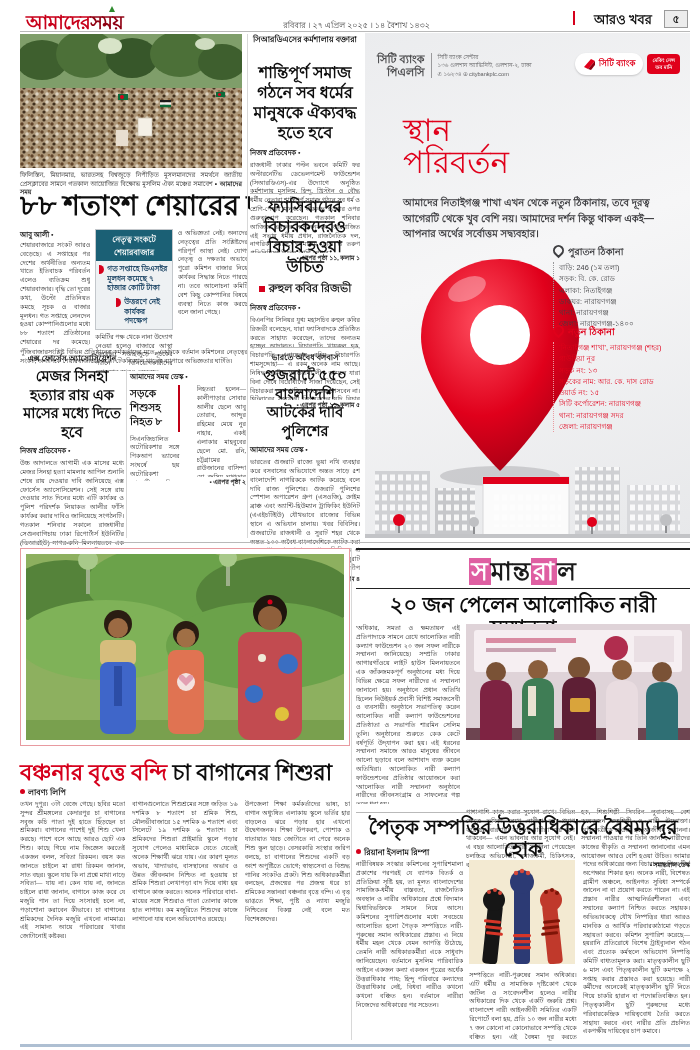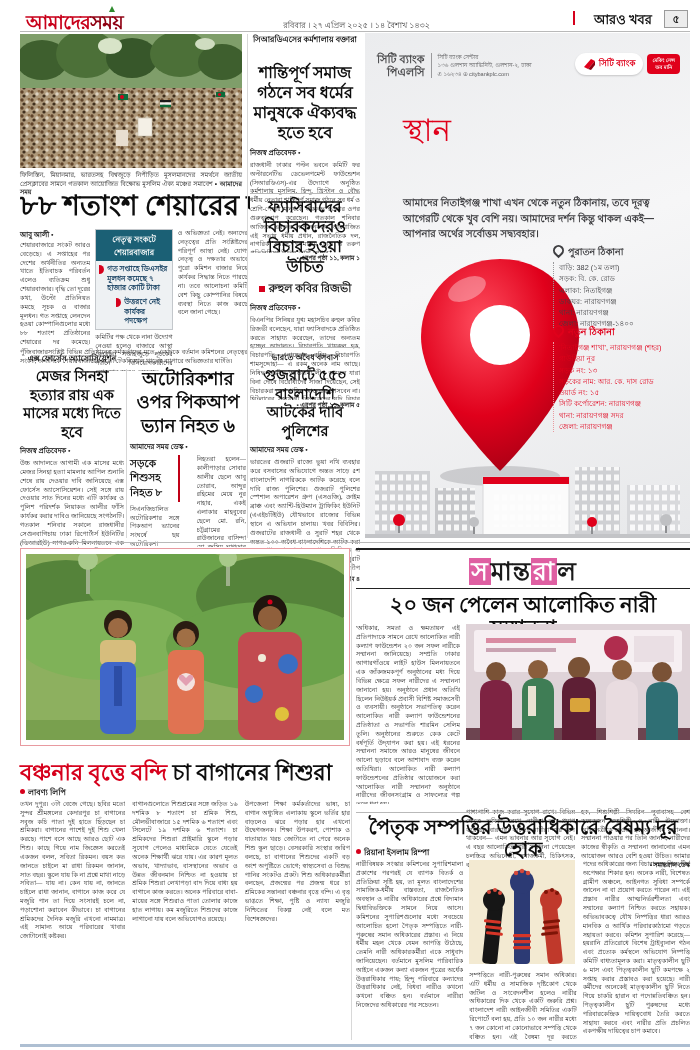--- a/index.html
+++ b/index.html
@@ -184,21 +184,20 @@
   <div class="abs" style="left:20px;top:352px;width:104px;">
     <div class="kicker">এক্স ফোর্সেস অ্যাসোসিয়েশন</div>
     <div class="hl h-md" style="margin-top:2px;">মেজর সিনহা হত্যার রায় এক মাসের মধ্যে দিতে হবে</div>
     <div class="byline" style="margin-top:4px;">নিজস্ব প্রতিবেদক •</div>
     <div class="body-t" style="height:94px;margin-top:2px;">উচ্চ আদালতে আগামী এক মাসের মধ্যে মেজর সিনহা হত্যা মামলার আপিল শুনানি শেষে রায় দেওয়ার দাবি জানিয়েছে এক্স ফোর্সেস অ্যাসোসিয়েশন। সেই সঙ্গে রায় দেওয়ার সাত দিনের মধ্যে এটি কার্যকর ও পুলিশ পরিদর্শক লিয়াকত আলীর ফাঁসি কার্যকর করার দাবিও জানিয়েছে সংগঠনটি। গতকাল শনিবার সকালে রাজধানীর সেগুনবাগিচায় ঢাকা রিপোর্টার্স ইউনিটির (ডিআরইউ) সাগর-রুনি মিলনায়তনে এক সংবাদ সম্মেলনে এই দাবি জানান সংগঠনটির সদস্যরা। ২০২০ সালের ৩১ জুলাই রাতে কক্সবাজার-টেকনাফ মেরিন ড্রাইভের</div>
     <div class="jump">এরপর পৃষ্ঠা ১১, কলাম ২</div>
   </div>
   <div class="abs vrule" style="left:126px;top:370px;height:168px;"></div>
 
   <div class="abs" style="left:130px;top:368px;width:116px;">
-    <div class="hl h-pickup">অটোরিকশার ওপর পিকআপ ভ্যান নিহত ৬</div>
     <div class="byline" style="margin-top:3px;">আমাদের সময় ডেস্ক •</div>
     <div style="display:flex;gap:17px;margin-top:2px;">
       <div style="flex:1;">
         <div class="inset">সড়কে শিশুসহ নিহত ৮</div>
         <div class="body-t" style="height:46px;">সিএনজিচালিত অটোরিকশার সঙ্গে পিকআপ ভ্যানের সংঘর্ষে ছয় অটোরিকশা আরোহী নিহত হয়েছেন। গতকাল শনিবার সকাল ১০টার দিকে রাঙামাটি-চট্টগ্রাম সড়কের কাউখালী উপজেলার বেতবুনিয়া ইউনিয়নের বেতার বাগান এলাকায় এ দুর্ঘটনা ঘটে।</div>
       </div>
       <div style="flex:1;">
         <div class="body-t" style="height:92px;">নিহতরা হলেন— কালীপাড়ার সোবার আলীর ছেলে আবু তোরাব, আব্দুর রহিমের মেয়ে নুর নাহার, একই এলাকার মাহবুবের ছেলে মো. রনি, চট্টগ্রামের রাউজানের বাসিন্দা মো. জসিম, ঘাগড়ার আজিমের স্ত্রী ও ঝলমলের মো. ইসলাম। এ ছাড়া গত শুক্রবার রাত ও এ সপ্তাহে পরিস্থিতিতে আরও ৮ জনের প্রাণহানির খবর পাওয়া গেছে। নিজস্ব প্রতিবেদক ও প্রতিনিধিদের</div>
         <div class="jump">এরপর পৃষ্ঠা ২</div>
       </div>
@@ -229,20 +228,21 @@
         <span class="bn">সিটি ব্যাংক</span>
       </div>
       <div class="cityslogan">
         <div>মেকিং সেন্স</div>
         <div>অব মানি</div>
       </div>
     </div>
 
     <div class="bigttl abs" style="left:38px;top:82px;">
       <div>স্থান</div>
+      <div>পরিবর্তন</div>
     </div>
 
     <div class="copy abs" style="left:38px;top:162px;width:262px;">আমাদের নিতাইগঞ্জ শাখা এখন থেকে নতুন ঠিকানায়, তবে দূরত্ব আগেরটি থেকে খুব বেশি নয়। আমাদের দর্শন কিন্তু থাকল একই— আপনার অর্থের সর্বোত্তম সদ্ব্যবহার।</div>
 
     <svg class="abs" style="left:40px;top:218px;" width="190" height="240" viewBox="0 0 190 240">
       <defs>
         <radialGradient id="ping" cx="38%" cy="30%" r="80%">
           <stop offset="0%" stop-color="#ff4d5e"></stop>
             <stop offset="55%" stop-color="#e0001b"></stop>
             <stop offset="100%" stop-color="#9d0013"></stop>
@@ -250,21 +250,21 @@
       </defs>
       <ellipse cx="95" cy="225" rx="60" ry="10" fill="#a9aaad" opacity="0.5"></ellipse>
       <path d="M95 8 C50 8 16 42 16 86 c0 56 79 134 79 134 s79 -78 79 -134 C174 42 140 8 95 8 z" fill="url(#ping)"></path>
       <circle cx="95" cy="84" r="30" fill="#fff"></circle>
       <ellipse cx="62" cy="38" rx="20" ry="11" fill="#ffffff" opacity="0.35" transform="rotate(-24 62 38)"></ellipse>
     </svg>
 
     <div class="addr old abs" style="left:188px;top:212px;width:130px;">
       <div class="ttl"><span class="pin-glyph"></span><span>পুরাতন ঠিকানা</span></div>
       <div class="lines">
-        <div>বাড়ি: 382 (১ম তলা)</div>
+        <div>বাড়ি: 246 (১ম তলা)</div>
         <div>সড়ক: বি. কে. রোড</div>
         <div>এলাকা: নিতাইগঞ্জ</div>
         <div>ডাকঘর: নারায়ণগঞ্জ</div>
         <div>থানা: নারায়ণগঞ্জ</div>
         <div>জেলা: নারায়ণগঞ্জ-১৪০০</div>
       </div>
     </div>
 
     <div class="addr new abs" style="left:188px;top:292px;width:132px;">
       <div class="ttl"><span class="pin-glyph"></span><span>নতুন ঠিকানা</span></div>

